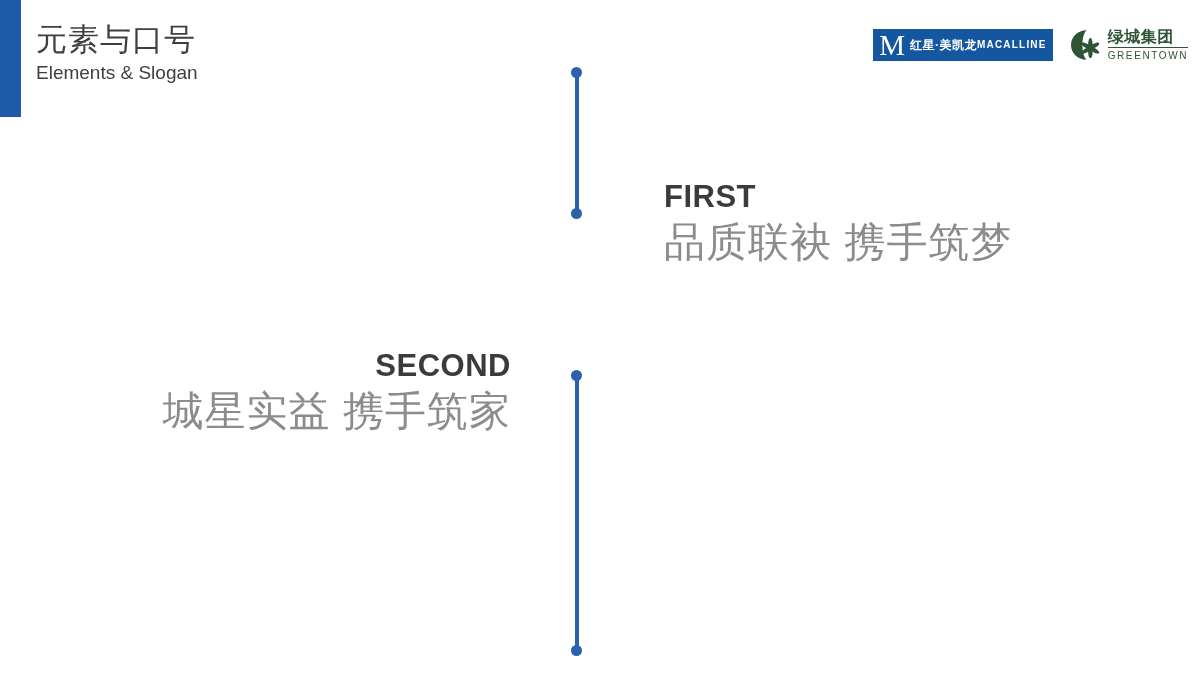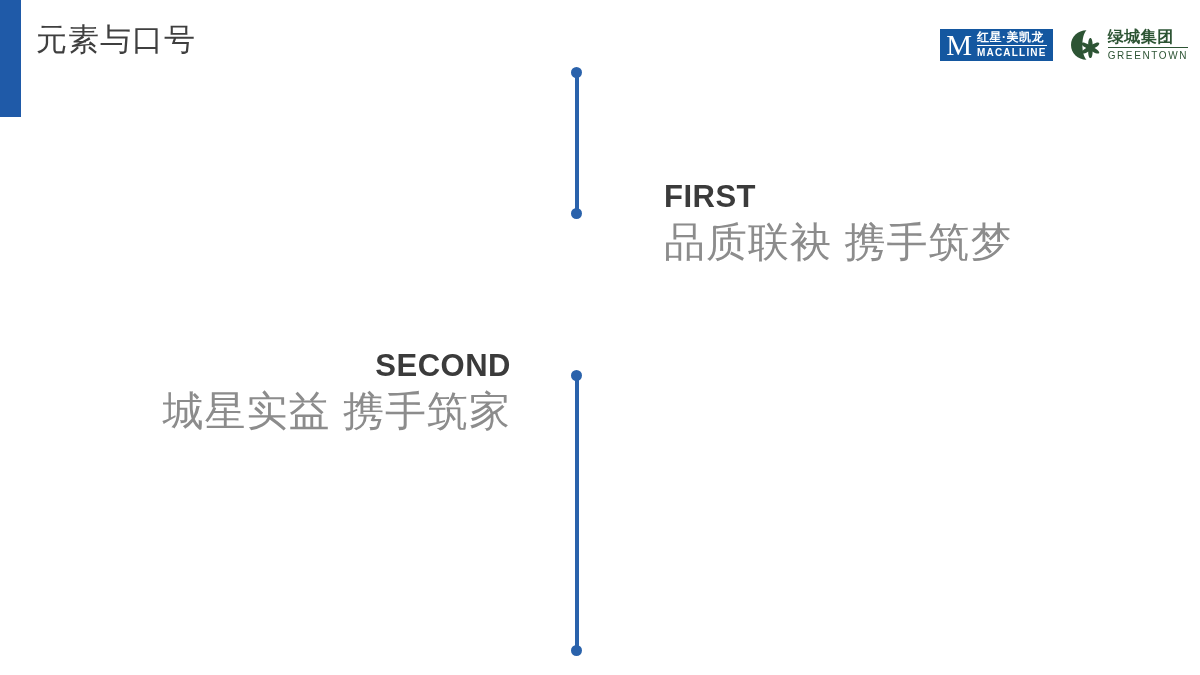--- a/index.html
+++ b/index.html
@@ -73,21 +73,21 @@
     font-family: "Liberation Serif", "DejaVu Serif", serif;
     color: #ffffff;
     font-size: 29px;
     line-height: 26px;
     font-weight: 400;
     padding: 0 3px 0 2px;
     letter-spacing: 0;
   }
   .mac-text {
     display: flex;
-    flex-direction: column;
+    flex-direction: row;
     justify-content: space-between;
     margin-left: 2px;
   }
   .mac-cn {
     color: #ffffff;
     font-size: 12px;
     font-weight: bold;
     line-height: 13px;
     letter-spacing: 0.5px;
     white-space: nowrap;
@@ -213,20 +213,21 @@
 </style>
 </head>
 <body>
 
 <div class="slide">
 
   <div class="header-bar"></div>
 
   <div class="header-titles">
     <div class="title-cn">元素与口号</div>
+    <div class="title-en">Elements &amp; Slogan</div>
   </div>
 
   <div class="logos">
 
     <div class="logo-macalline">
       <div class="mac-m">M</div>
       <div class="mac-text">
         <div class="mac-cn">红星·美凯龙</div>
         <div class="mac-rule"></div>
         <div class="mac-en">MACALLINE</div>

